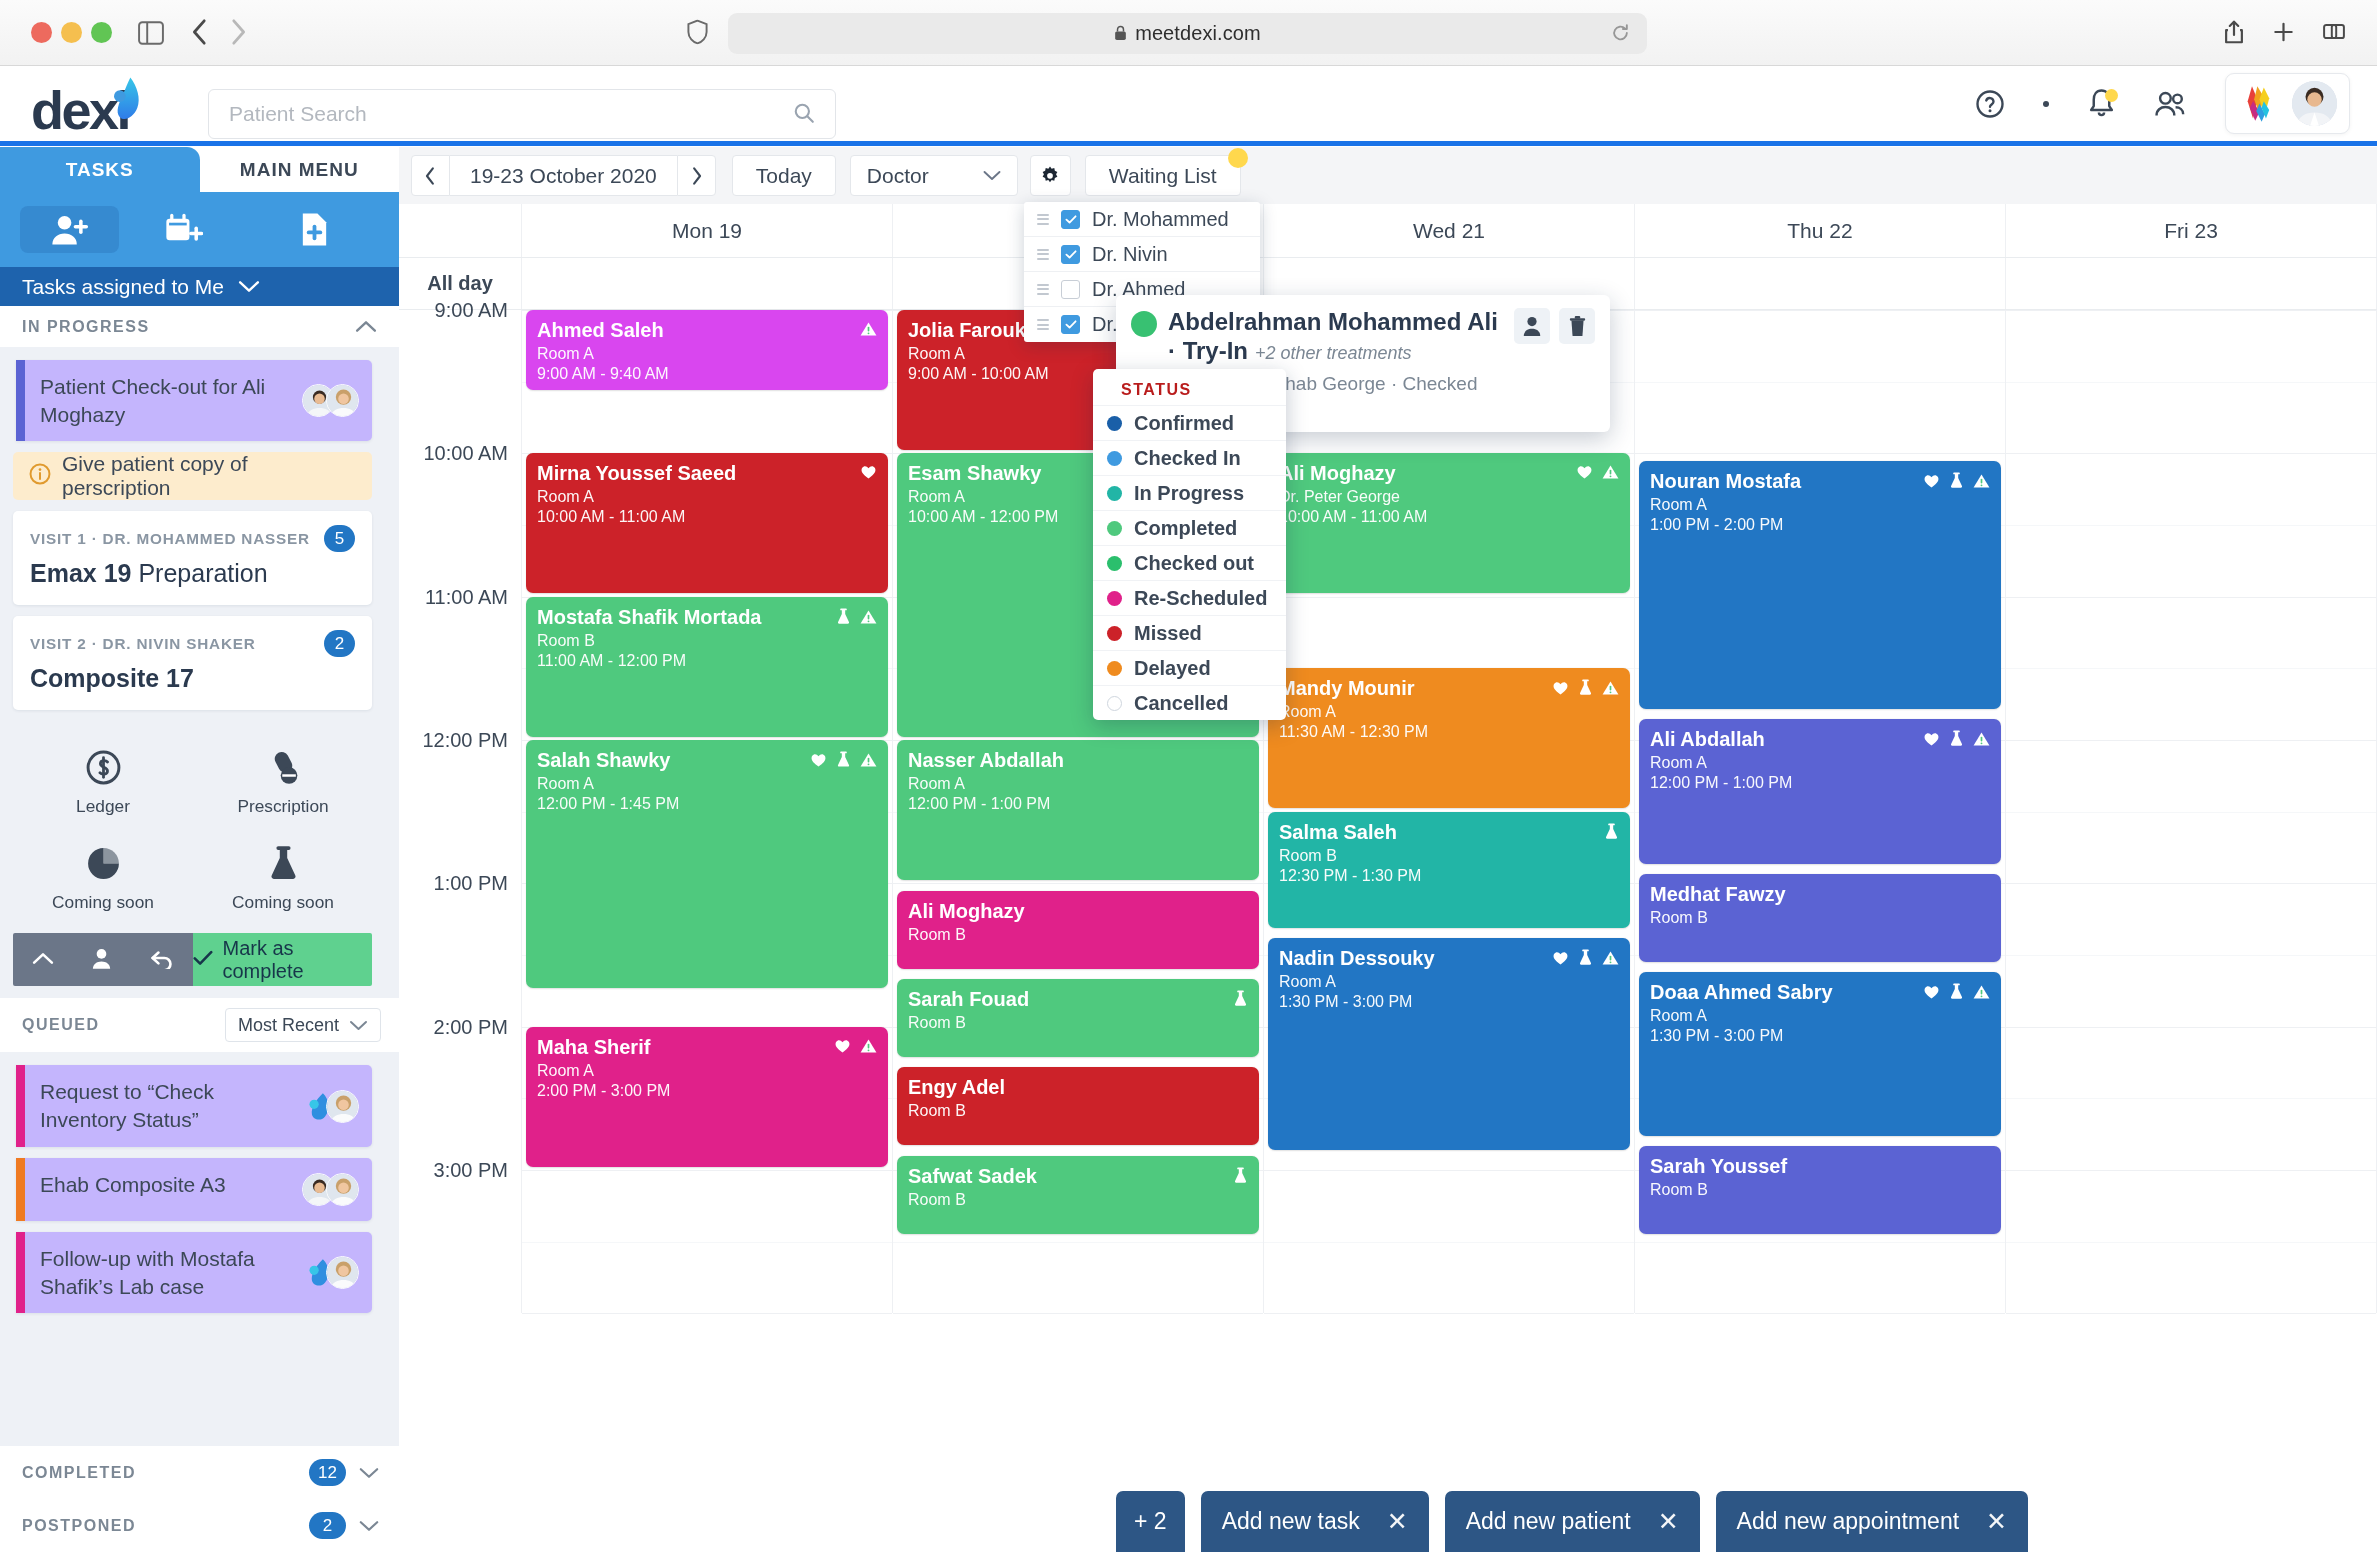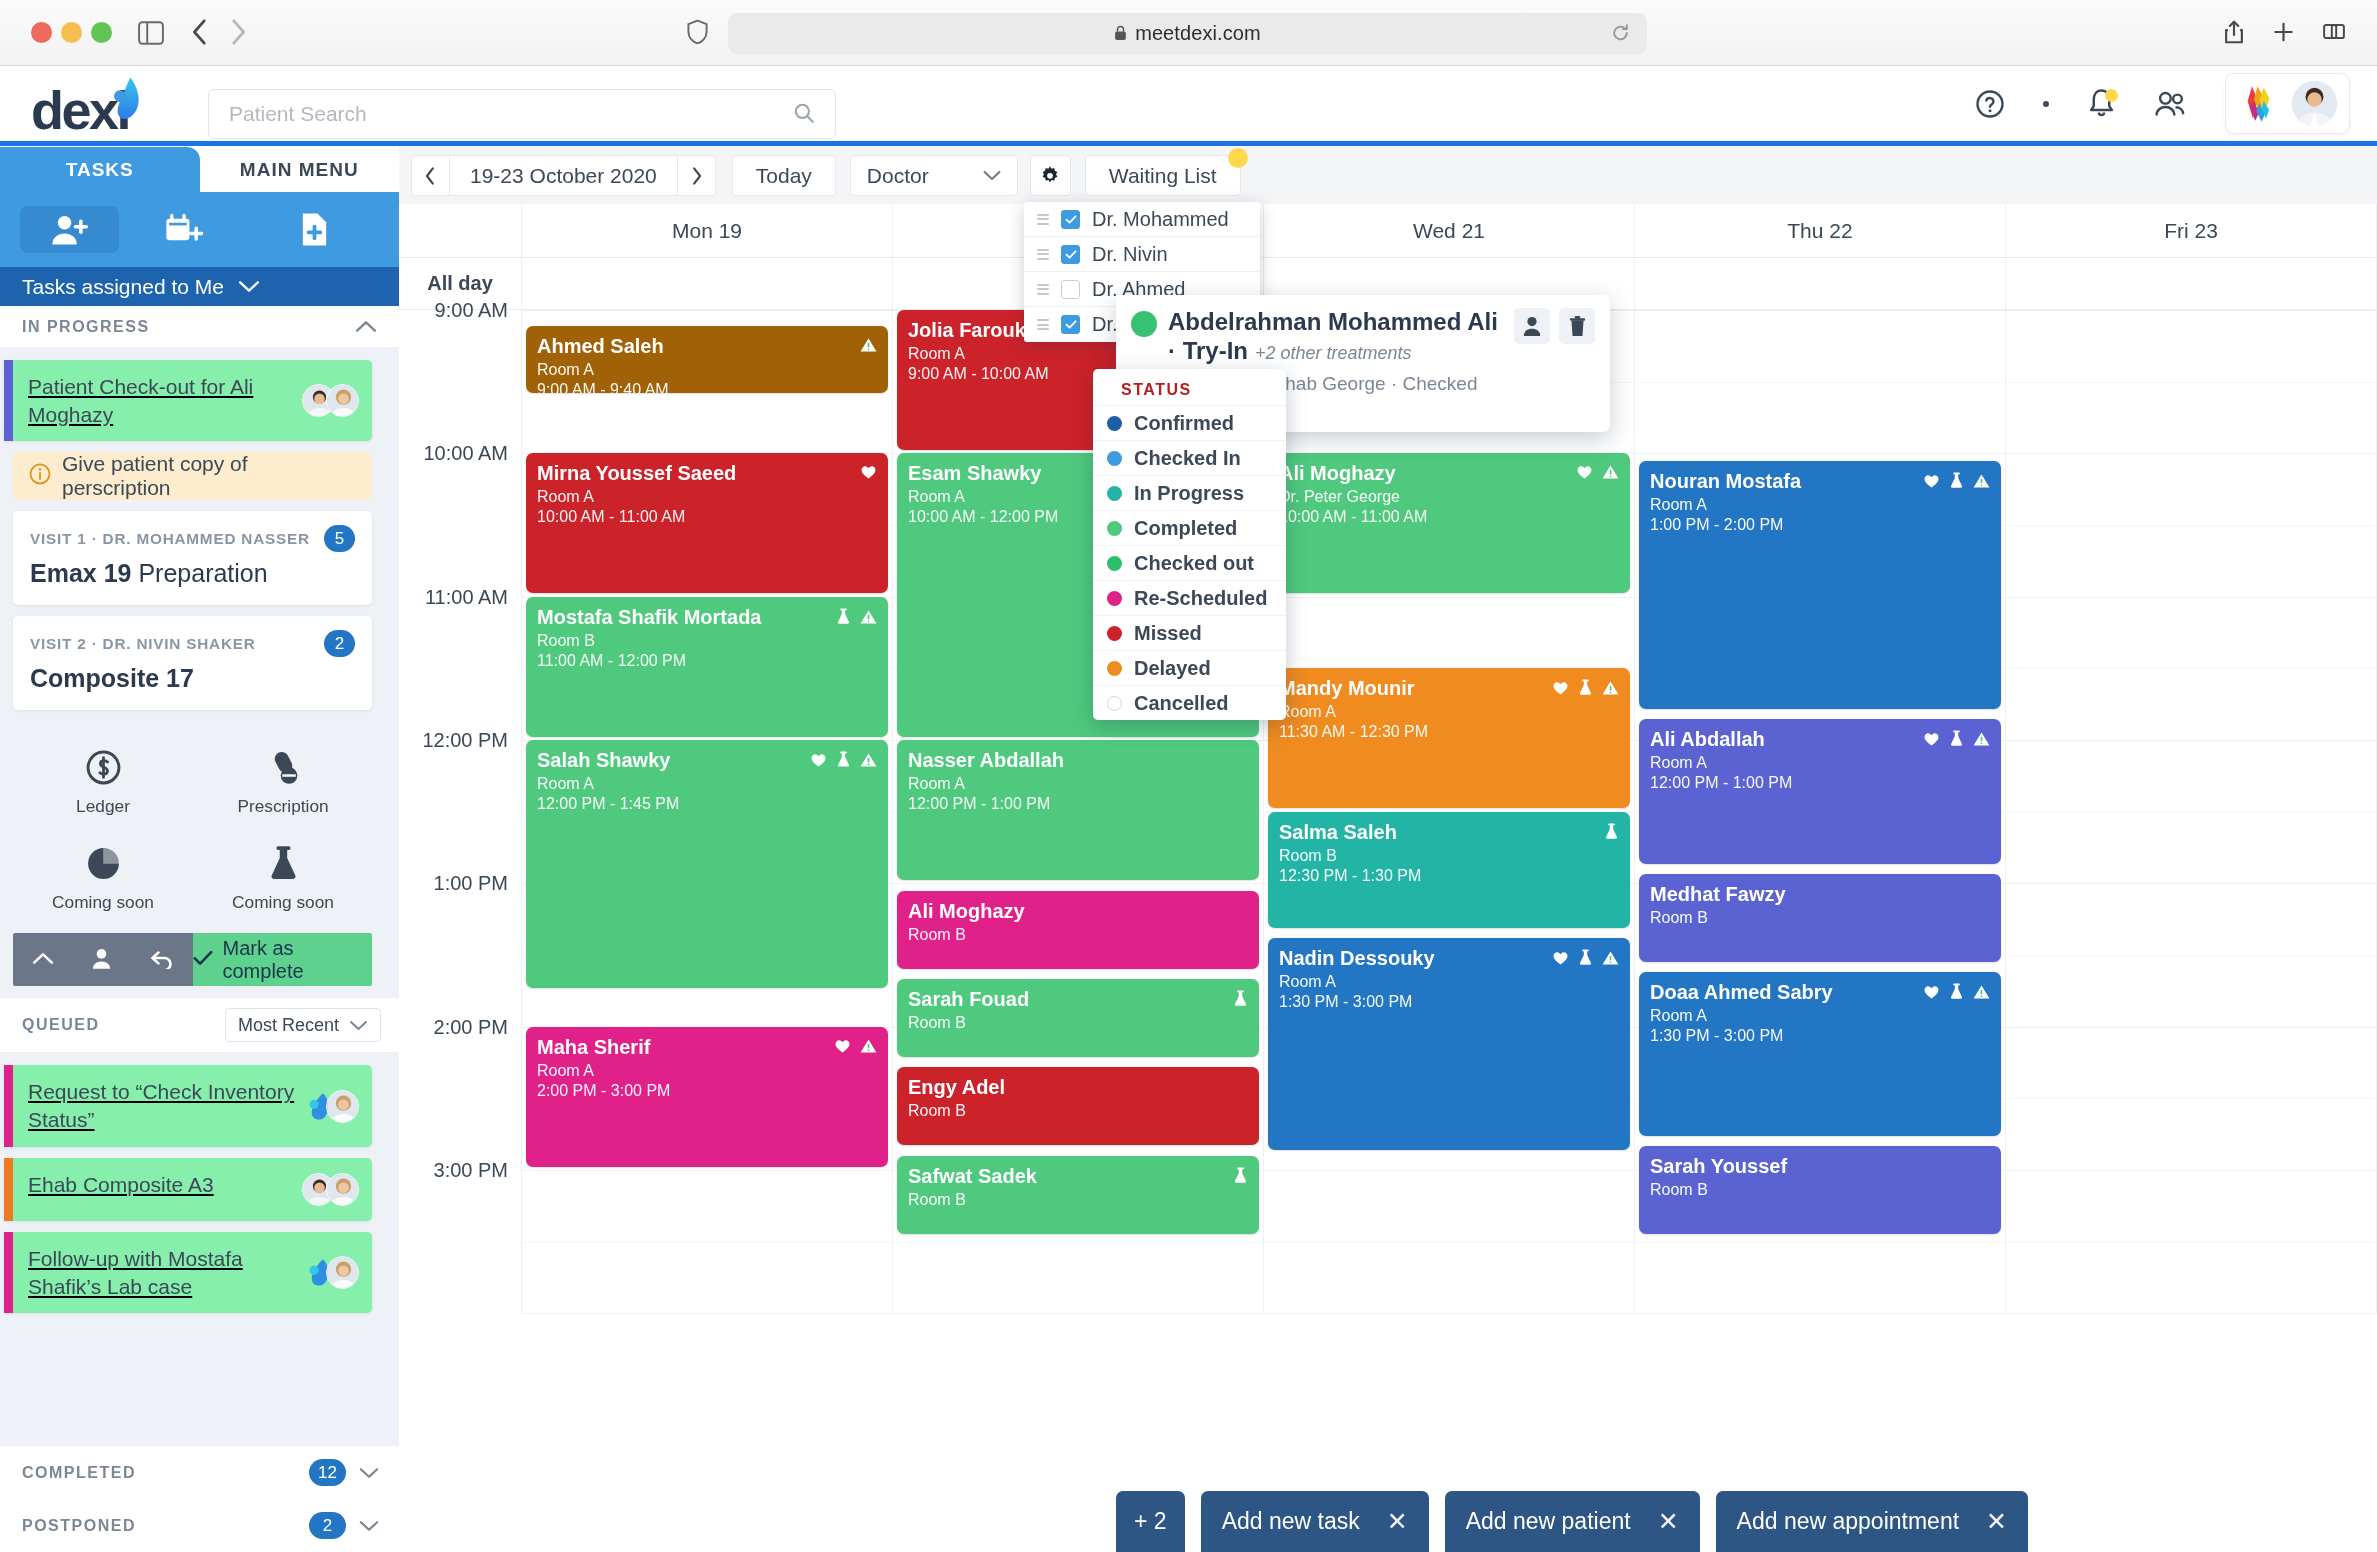--- a/index.html
+++ b/index.html
@@ -79,23 +79,23 @@
     background: #1e63ad; height: 39px; display: flex; align-items: center;
     padding: 0 22px; color: #fff; font-size: 21px; gap: 14px; cursor: pointer;
   }
   .sec-head {
     background: #fff; height: 41px; display: flex; align-items: center;
     justify-content: space-between; padding: 0 22px;
     font-size: 16px; letter-spacing: 1.5px; font-weight: 700; color: #7b8794;
   }
   .task-area { padding: 13px 13px 0 0; }
   .task-card {
-    background: #86efac; border-radius: 0 5px 5px 0; margin: 0 14px 11px 4px;
+    background: #c4b5fd; border-radius: 0 5px 5px 0; margin: 0 14px 11px 16px;
     display: flex; min-height: 63px; box-shadow: 0 1px 3px rgba(30,50,80,.09);
-    position: relative; cursor: pointer; text-decoration: underline;
+    position: relative; cursor: pointer;
   }
   .task-stripe { width: 9px; border-radius: 0; flex: 0 0 9px; }
   .task-body { flex: 1; padding: 13px 15px; font-size: 21px; color: #3c4857; line-height: 1.32; }
   .task-avatars { display: flex; align-items: center; padding-right: 13px; }
   .task-avatars .av { width: 33px; height: 33px; border-radius: 50%; border: 1.5px solid #fff; margin-left: -9px; overflow: hidden; }
   .alert-card {
     background: #fdeccd; border-radius: 5px; margin: 0 14px 11px 13px; min-height: 48px;
     display: flex; align-items: center; gap: 11px; padding: 0 16px; font-size: 21px; color: #3c4857;
   }
   .visit-card { background: #fff; border-radius: 5px; margin: 0 14px 11px 13px; padding: 14px 17px 17px; box-shadow: 0 1px 3px rgba(30,50,80,.09); cursor: pointer; }
@@ -727,21 +727,21 @@
           <div class="hline half" style="top: 358px;"></div>
           <div class="hline" style="top: 430px;"></div>
           <div class="hline half" style="top: 502px;"></div>
           <div class="hline" style="top: 573px;"></div>
           <div class="hline half" style="top: 645px;"></div>
           <div class="hline" style="top: 717px;"></div>
           <div class="hline half" style="top: 788px;"></div>
           <div class="hline" style="top: 860px;"></div>
           <div class="hline half" style="top: 932px;"></div>
           <div class="hline" style="top: 1003px;"></div>
-          <div class="appt" style="background: #a16207; top: 16px; height: 67px;">
+          <div class="appt" style="background: #d946ef; top: 0px; height: 80px;">
             <div class="appt-top">
               <span class="appt-name">Ahmed Saleh</span>
               <span class="appt-icons">
                 <span><svg width="17" height="16" viewBox="0 0 18 16">
                     <path d="M9 1 L17.4 15 H.6 Z" fill="#fff"></path>
                     <rect x="8.1" y="5.6" width="1.8" height="5" rx=".9" fill="#4fc97e"></rect>
                     <circle cx="9" cy="12.6" r="1" fill="#4fc97e"></circle>
                   </svg></span>
               </span>
             </div>

